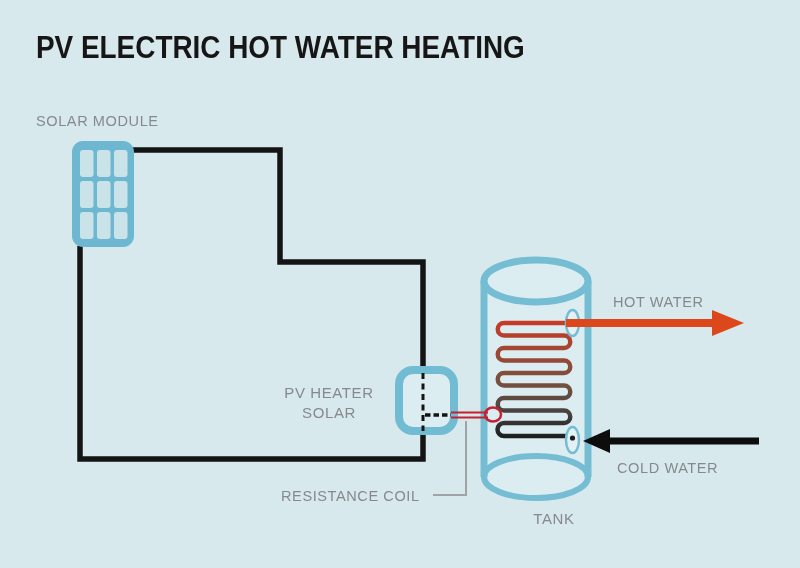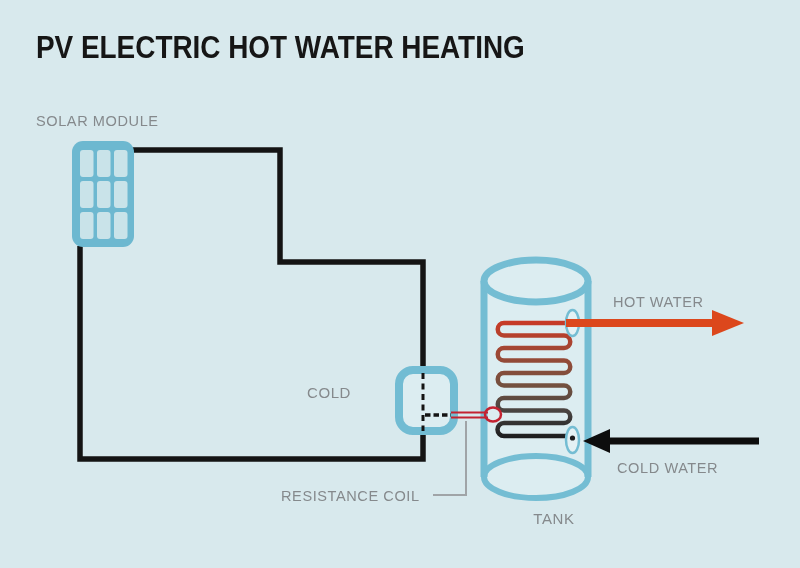--- a/index.html
+++ b/index.html
@@ -108,21 +108,22 @@
       <rect x="604" y="437.5" width="155" height="7"></rect>
       <polygon points="583,441 610,429 610,453"></polygon>
     </g>
   </svg>
 
   <div class="title">PV ELECTRIC HOT WATER HEATING</div>
 
   <div class="lbl" style="left:36px;top:112px;">SOLAR MODULE</div>
 
   <div class="lbl lbl-center" style="left:276px;top:383px;width:106px;line-height:20px;transform:none;">
-    <div>COLD</div>
+    <div>PV HEATER</div>
+    <div>SOLAR</div>
   </div>
 
   <div class="lbl" style="left:281px;top:487px;">RESISTANCE COIL</div>
 
   <div class="lbl" style="left:613px;top:293px;">HOT WATER</div>
 
   <div class="lbl" style="left:617px;top:459px;">COLD WATER</div>
 
   <div class="lbl lbl-center" style="left:504px;top:510px;width:100px;transform:none;">TANK</div>
 

